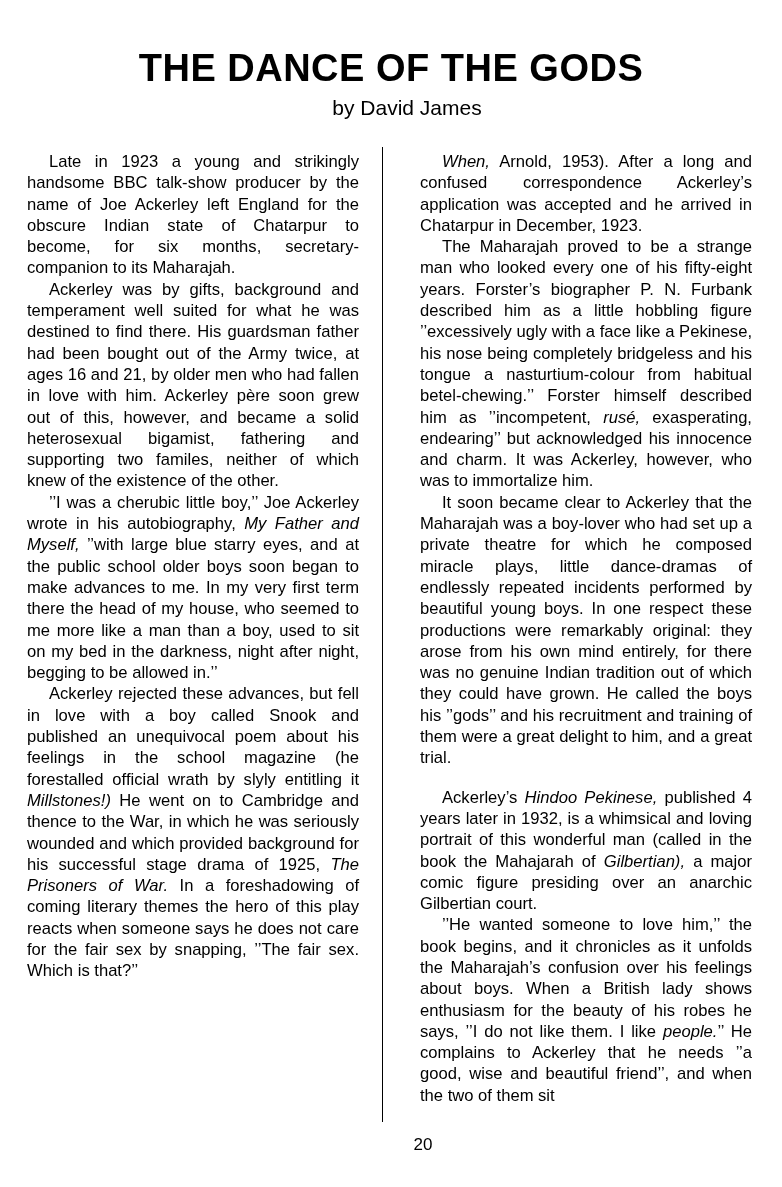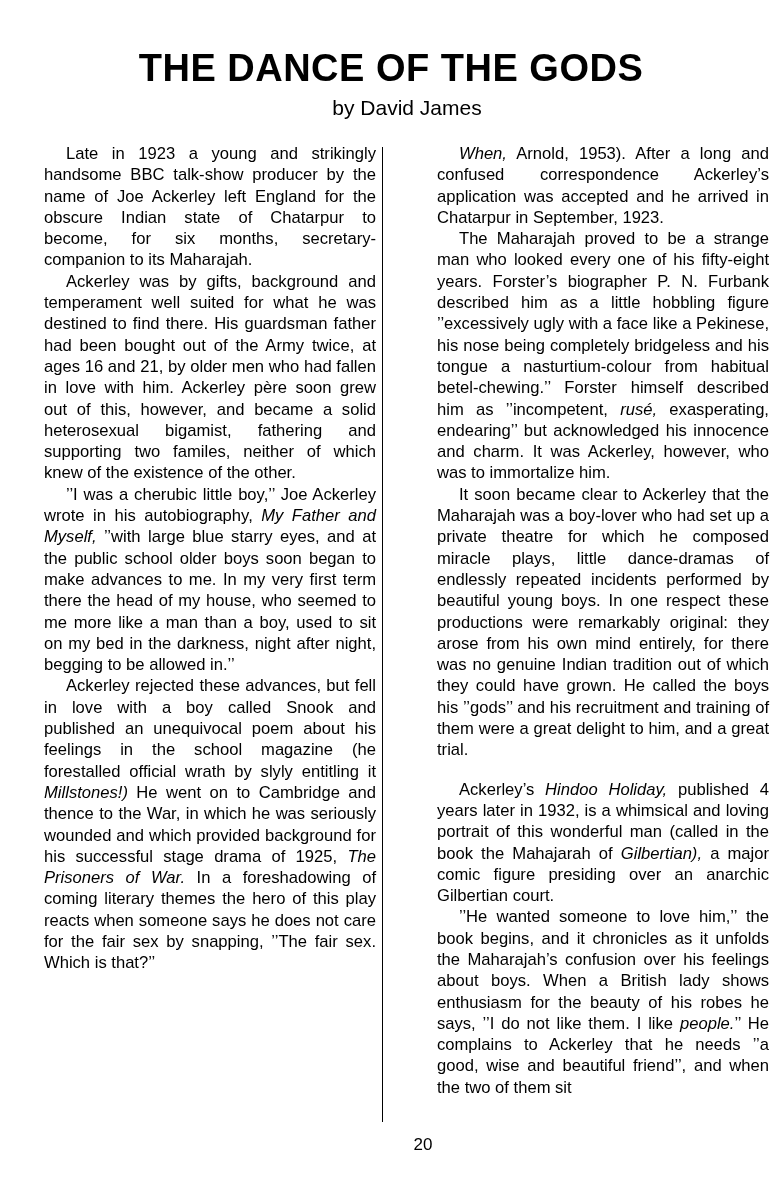--- a/index.html
+++ b/index.html
@@ -53,28 +53,27 @@
   .columns {
     position: absolute;
     top: 143px;
     left: 27px;
     width: 725px;
     height: 980px;
   }
 
   .col {
     position: absolute;
-    top: 0;
+    top: 8px;
     width: 332px;
     font-size: 16.6px;
     line-height: 21.3px;
     text-align: justify;
     text-justify: inter-word;
     word-spacing: 0px;
-    margin-left: 17px;
   }
   .col-left  { left: 0px; }
   .col-right { left: 393px; }
 
   .col p {
     margin: 0;
     text-indent: 22px;
   }
   .col p.gap-before {
     margin-top: 18px;
@@ -118,23 +117,23 @@
   <div class="divider"></div>
 
   <div class="columns">
     <div class="col col-left">
         <p><span>Late in 1923 a young and strikingly handsome BBC talk-show producer by the name of Joe Ackerley left England for the obscure Indian state of Chatarpur to become, for six months, secretary-companion to its Maharajah.</span></p>
         <p><span>Ackerley was by gifts, background and temperament well suited for what he was destined to find there. His guardsman father had been bought out of the Army twice, at ages 16 and 21, by older men who had fallen in love with him. Ackerley père soon grew out of this, however, and became a solid heterosexual bigamist, fathering and supporting two familes, neither of which knew of the existence of the other.</span></p>
         <p><span>’’I was a cherubic little boy,’’ Joe Ackerley wrote in his autobiography, </span><i>My Father and Myself,</i><span> ’’with large blue starry eyes, and at the public school older boys soon began to make advances to me. In my very first term there the head of my house, who seemed to me more like a man than a boy, used to sit on my bed in the darkness, night after night, begging to be allowed in.’’</span></p>
         <p><span>Ackerley rejected these advances, but fell in love with a boy called Snook and published an unequivocal poem about his feelings in the school magazine (he forestalled official wrath by slyly entitling it </span><i>Millstones!)</i><span> He went on to Cambridge and thence to the War, in which he was seriously wounded and which provided background for his successful stage drama of 1925, </span><i>The Prisoners of War.</i><span> In a foreshadowing of coming literary themes the hero of this play reacts when someone says he does not care for the fair sex by snapping, ’’The fair sex. Which is that?’’</span></p>
       </div>
     <div class="col col-right">
-        <p><i>When,</i><span> Arnold, 1953). After a long and confused correspondence Ackerley’s application was accepted and he arrived in Chatarpur in September, 1923.</span></p>
+        <p><i>When,</i><span> Arnold, 1953). After a long and confused correspondence Ackerley’s application was accepted and he arrived in Chatarpur in December, 1923.</span></p>
         <p><span>The Maharajah proved to be a strange man who looked every one of his fifty-eight years. Forster’s biographer P. N. Furbank described him as a little hobbling figure ’’excessively ugly with a face like a Pekinese, his nose being completely bridgeless and his tongue a nasturtium-colour from habitual betel-chewing.’’ Forster himself described him as ’’incompetent, </span><i>rusé,</i><span> exasperating, endearing’’ but acknowledged his innocence and charm. It was Ackerley, however, who was to immortalize him.</span></p>
         <p><span>It soon became clear to Ackerley that the Maharajah was a boy-lover who had set up a private theatre for which he composed miracle plays, little dance-dramas of endlessly repeated incidents performed by beautiful young boys. In one respect these productions were remarkably original: they arose from his own mind entirely, for there was no genuine Indian tradition out of which they could have grown. He called the boys his ’’gods’’ and his recruitment and training of them were a great delight to him, and a great trial.</span></p>
-        <p class="gap-before"><span>Ackerley’s </span><i>Hindoo Holiday,</i><span> published 4 years later in 1932, is a whimsical and loving portrait of this wonderful man (called in the book the Mahajarah of </span><i>Gilbertian),</i><span> a major comic figure presiding over an anarchic Gilbertian court.</span></p>
+        <p class="gap-before"><span>Ackerley’s </span><i>Hindoo Pekinese,</i><span> published 4 years later in 1932, is a whimsical and loving portrait of this wonderful man (called in the book the Mahajarah of </span><i>Gilbertian),</i><span> a major comic figure presiding over an anarchic Gilbertian court.</span></p>
         <p><span>’’He wanted someone to love him,’’ the book begins, and it chronicles as it unfolds the Maharajah’s confusion over his feelings about boys. When a British lady shows enthusiasm for the beauty of his robes he says, ’’I do not like them. I like </span><i>people.</i><span>’’ He complains to Ackerley that he needs ’’a good, wise and beautiful friend’’, and when the two of them sit</span></p>
       </div>
   </div>
 
   <div class="folio">20</div>
 
 </div>
 
 </body></html>

